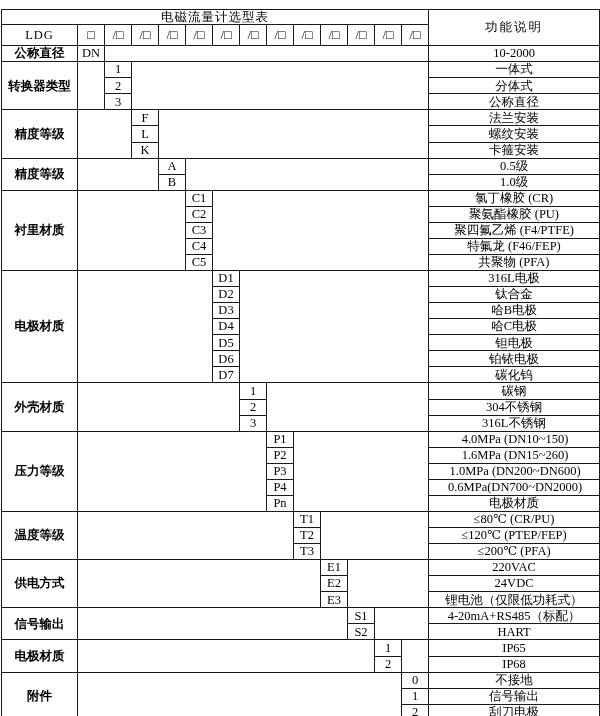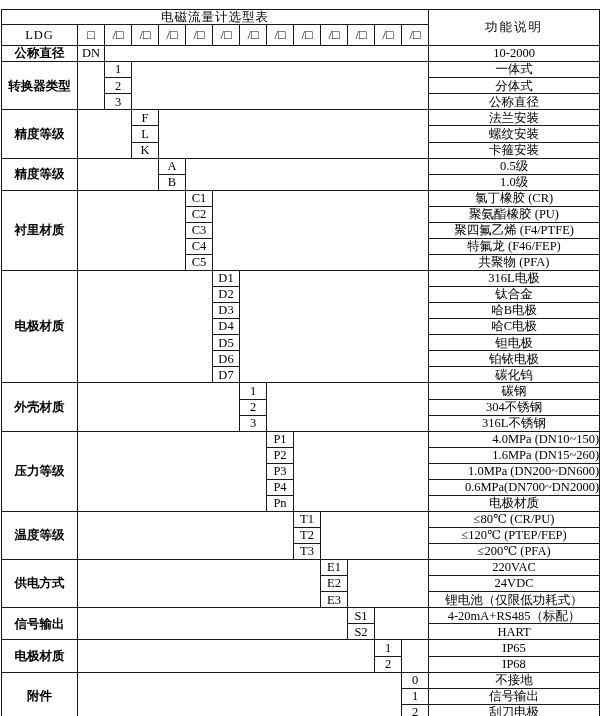--- a/index.html
+++ b/index.html
@@ -59,21 +59,21 @@
     font-size: 13px;
     font-weight: bold;
   }
   td.code-cell {
     font-size: 12px;
   }
   td.desc-cell {
     font-size: 12.5px;
   }
   td.desc-cell.left {
-    text-align: right;
+    text-align: center;
     padding-left: 2px;
   }
   td.spacer-cell {
     background: #ffffff;
   }
 </style>
 </head>
 <body>
 
 <div class="page">

